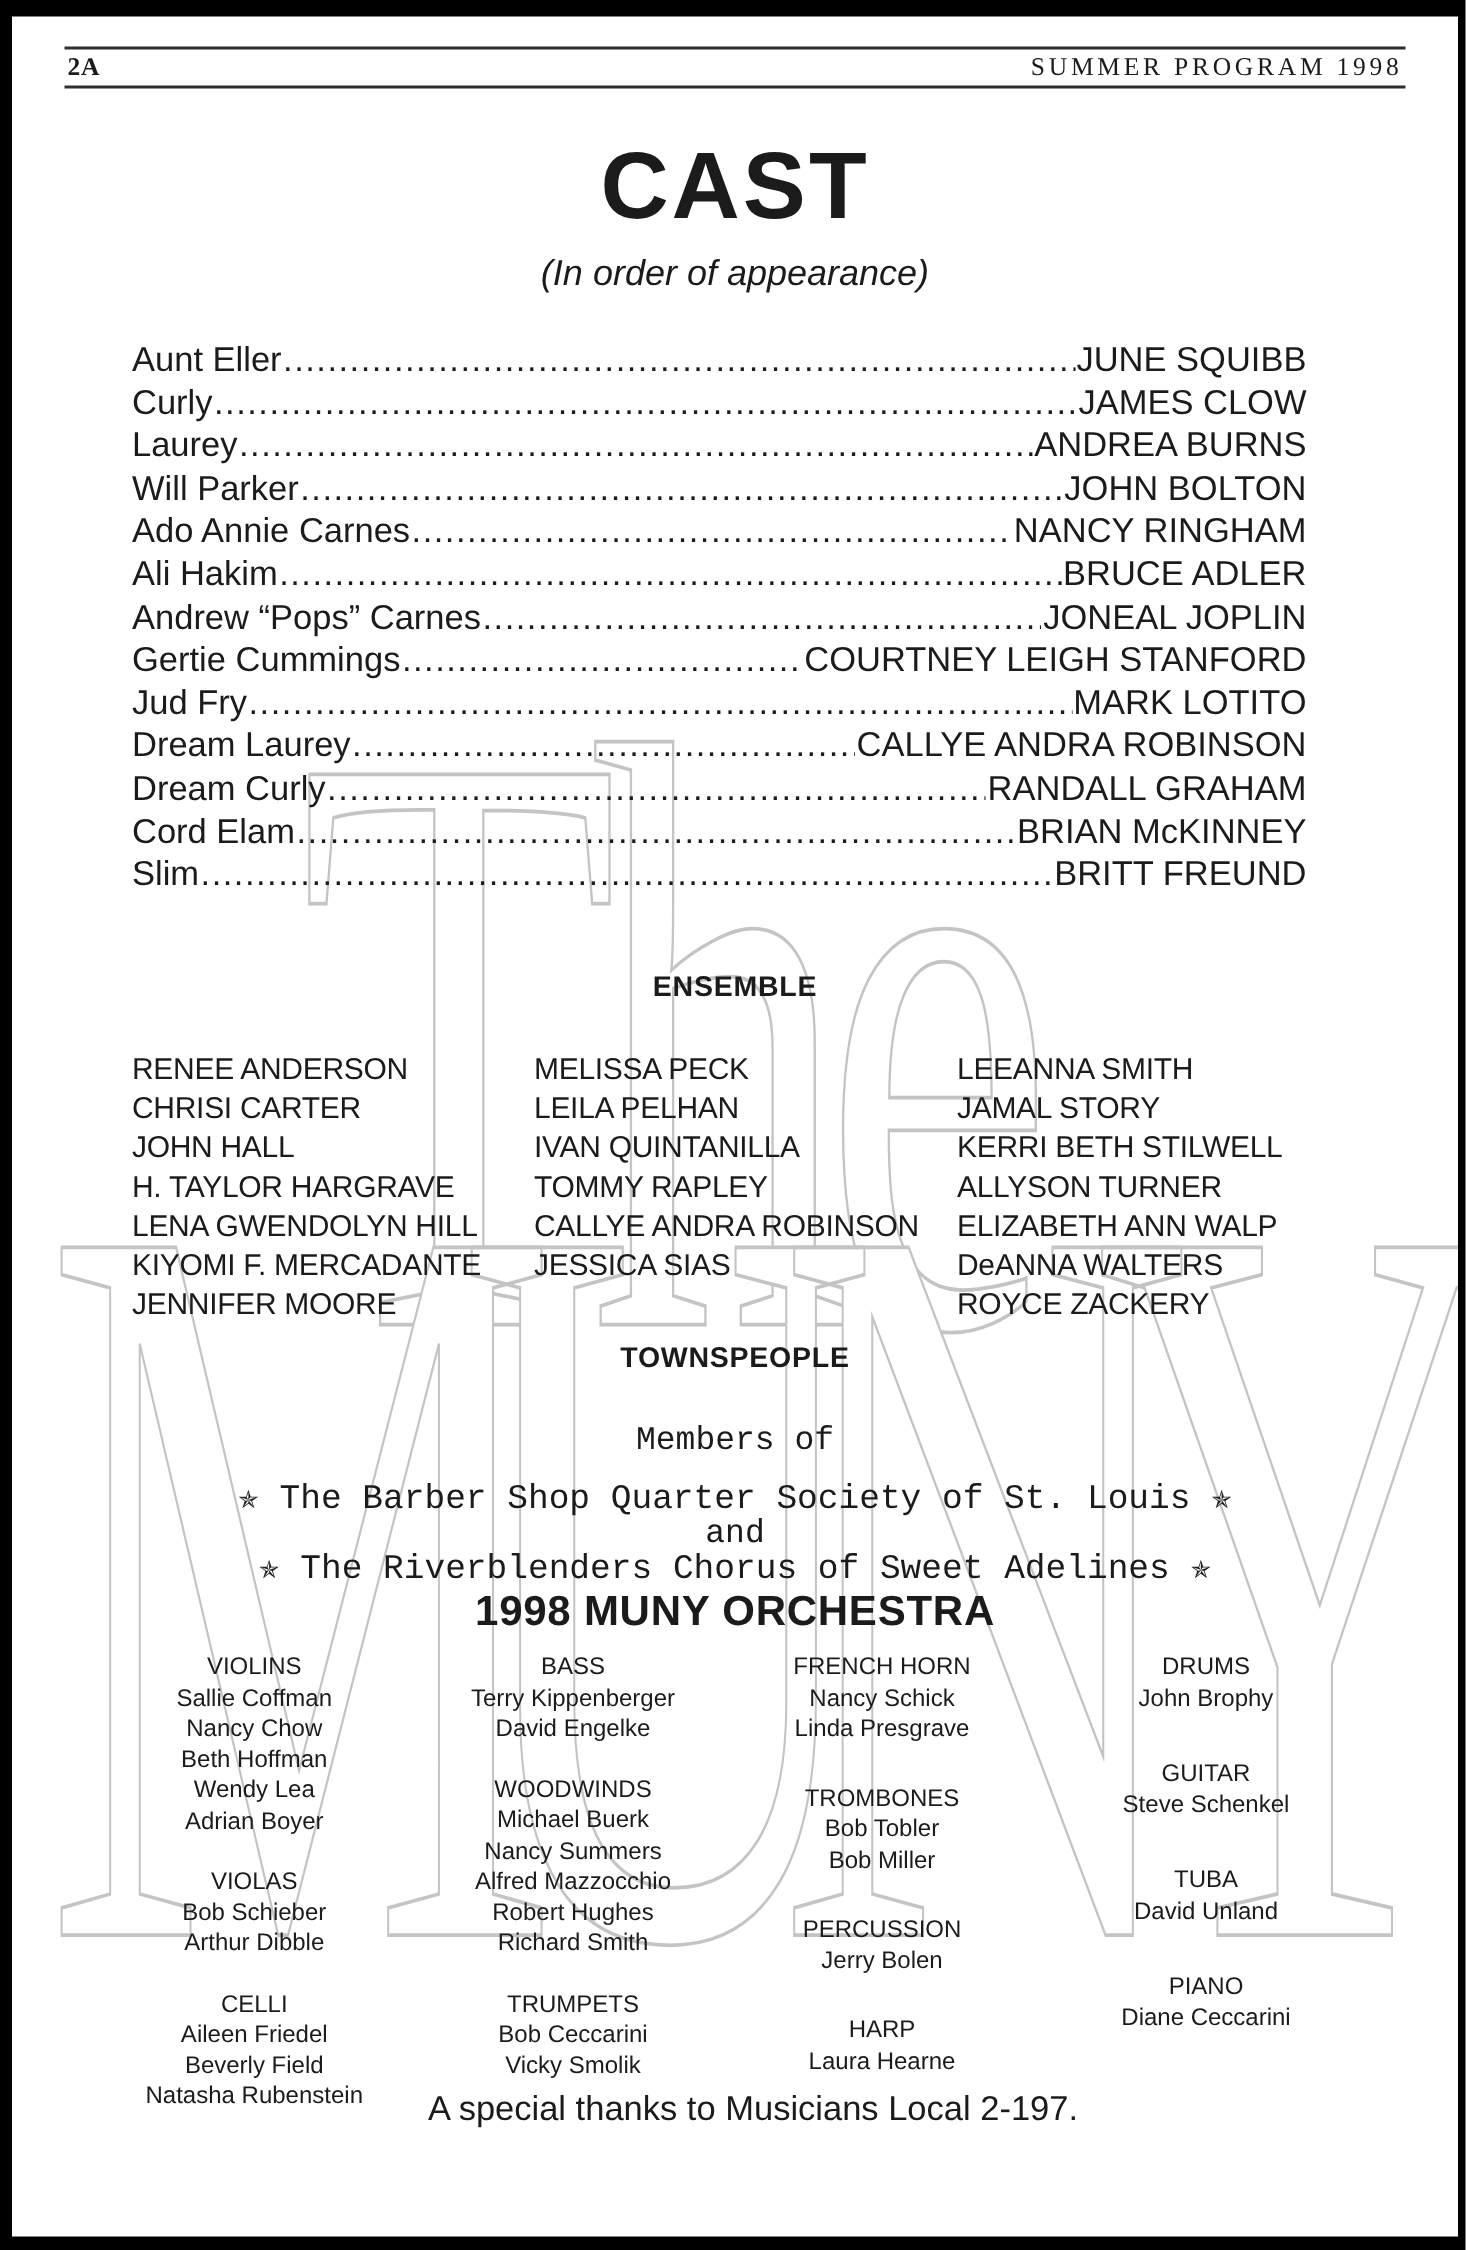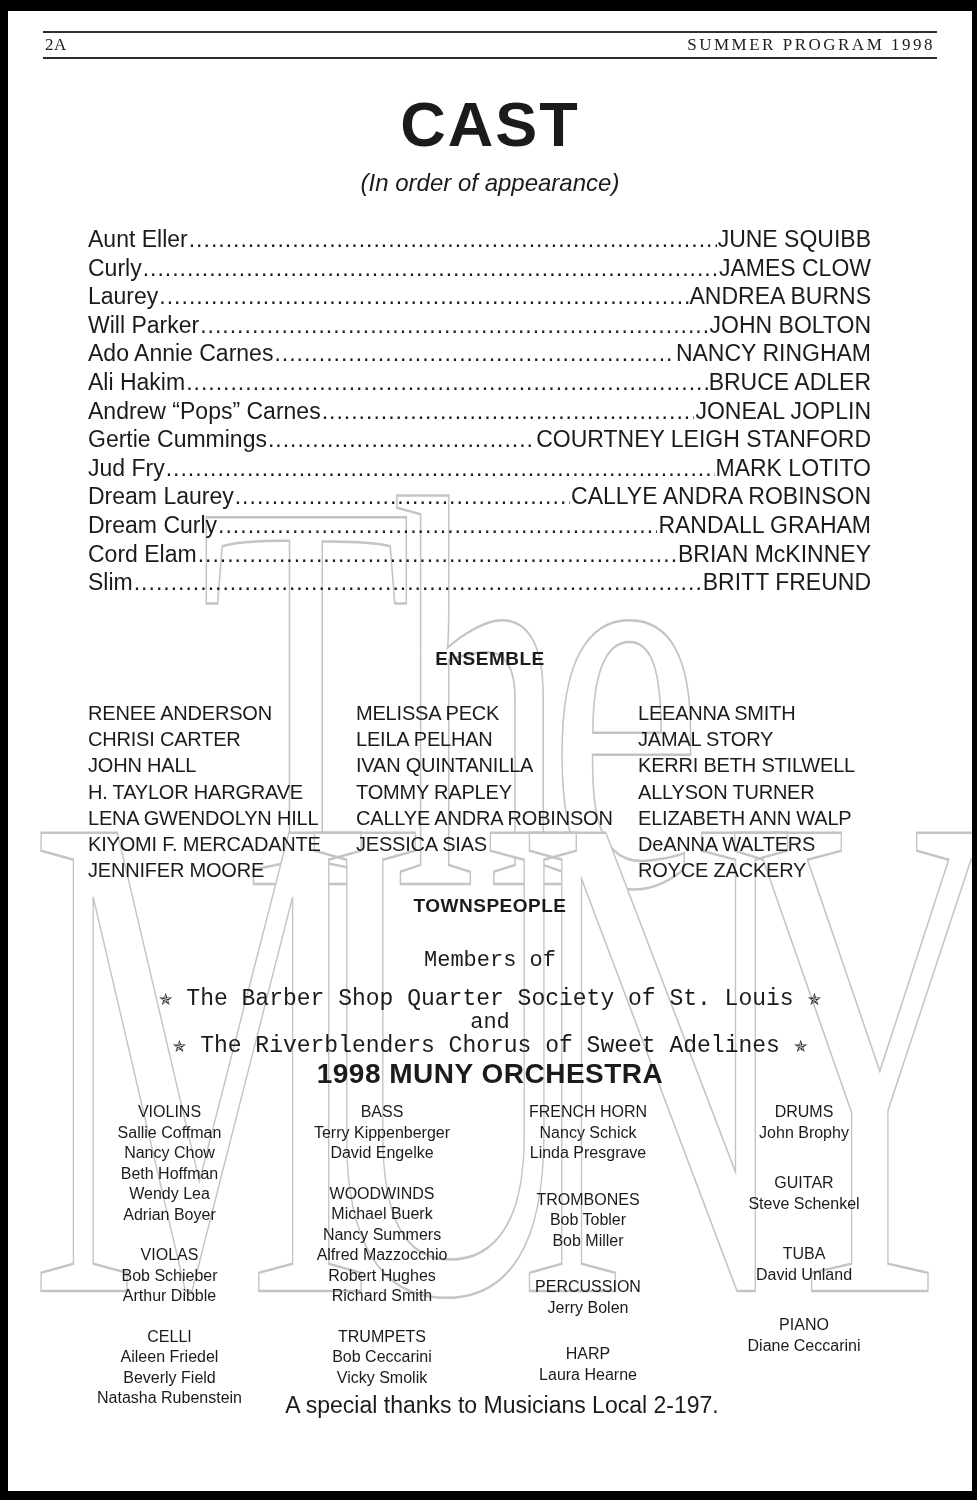--- a/index.html
+++ b/index.html
@@ -23,21 +23,21 @@
   #wm-muny{left:22px;top:694px;font-size:700px;letter-spacing:-120px;transform:scaleX(0.55);}
 
   .layer{position:absolute;left:0;top:0;width:964px;height:1480px;z-index:2;}
 
   .header{
     position:absolute;left:35px;top:20px;width:890px;height:22px;
     border-top:2px solid #2e2e2e;border-bottom:2px solid #2e2e2e;
     display:flex;align-items:center;justify-content:space-between;
     font-family:"Liberation Serif", serif;font-size:17px;padding:1px 2px;
   }
-  .header .pn{letter-spacing:0.5px;}
+  .header .pn{letter-spacing:0.5px;font-weight:bold;}
   .header .hr{letter-spacing:2.5px;}
 
   .cast-title{
     position:absolute;left:0;top:77px;width:964px;text-align:center;
     font-size:63px;font-weight:bold;letter-spacing:2px;
   }
   .cast-sub{
     position:absolute;left:0;top:158px;width:964px;text-align:center;
     font-size:24px;font-style:italic;
   }

